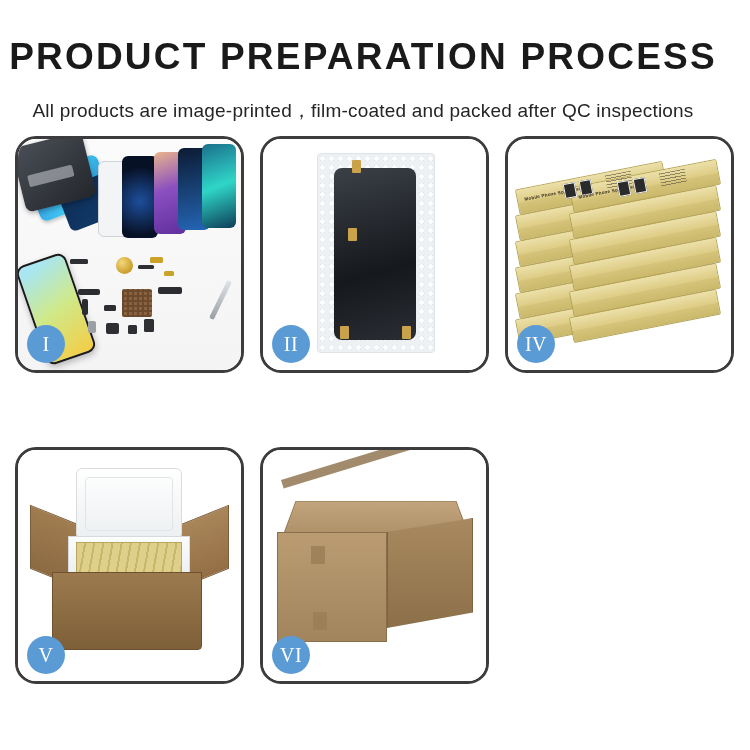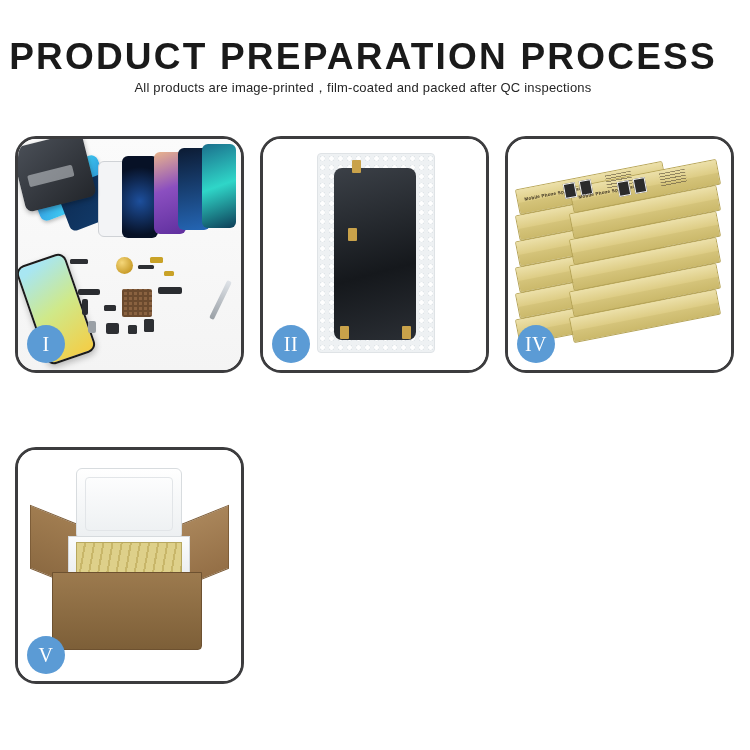--- a/index.html
+++ b/index.html
@@ -11,21 +11,21 @@
   }
   .page { position: relative; width: 726px; height: 750px; background: #fff; }
 
   
   .header { padding-top: 38px; text-align: center; }
   .title {
     font-size: 37px; font-weight: 700; letter-spacing: 2.2px;
     color: #1a1a1a; line-height: 1.05; white-space: nowrap;
   }
   .subtitle {
-    margin-top: 2px; font-size: 13px; color: #252525;
+    margin-top: 21px; font-size: 19px; color: #252525;
     letter-spacing: .2px; white-space: nowrap;
   }
 
   
   .grid {
     position: absolute; left: 15px; top: 136px;
     width: 720px; height: 550px;
     display: grid;
     grid-template-columns: repeat(3, 229px);
     grid-template-rows: repeat(2, 237px);
@@ -372,15 +372,26 @@
         <div class="flapL5"></div>
         <div class="flapR5"></div>
         <div class="foamLid5"></div>
         <div class="foamBody5"></div>
         <div class="ybars"></div>
         <div class="cartonBody5"></div>
         <div class="badge">V</div>
       </div>
     </div>
 
+    <div class="panel">
+      <div class="stage p6">
+        <div class="box6top"></div>
+        <div class="box6side"></div>
+        <div class="box6front"></div>
+        <div class="tape6"></div>
+        <div class="tab6" style="left:48px;top:96px;"></div>
+        <div class="tab6" style="left:50px;top:162px;"></div>
+        <div class="badge">VI</div>
+      </div>
+    </div>
 
   </div>
 </div>
 
 </body></html>

